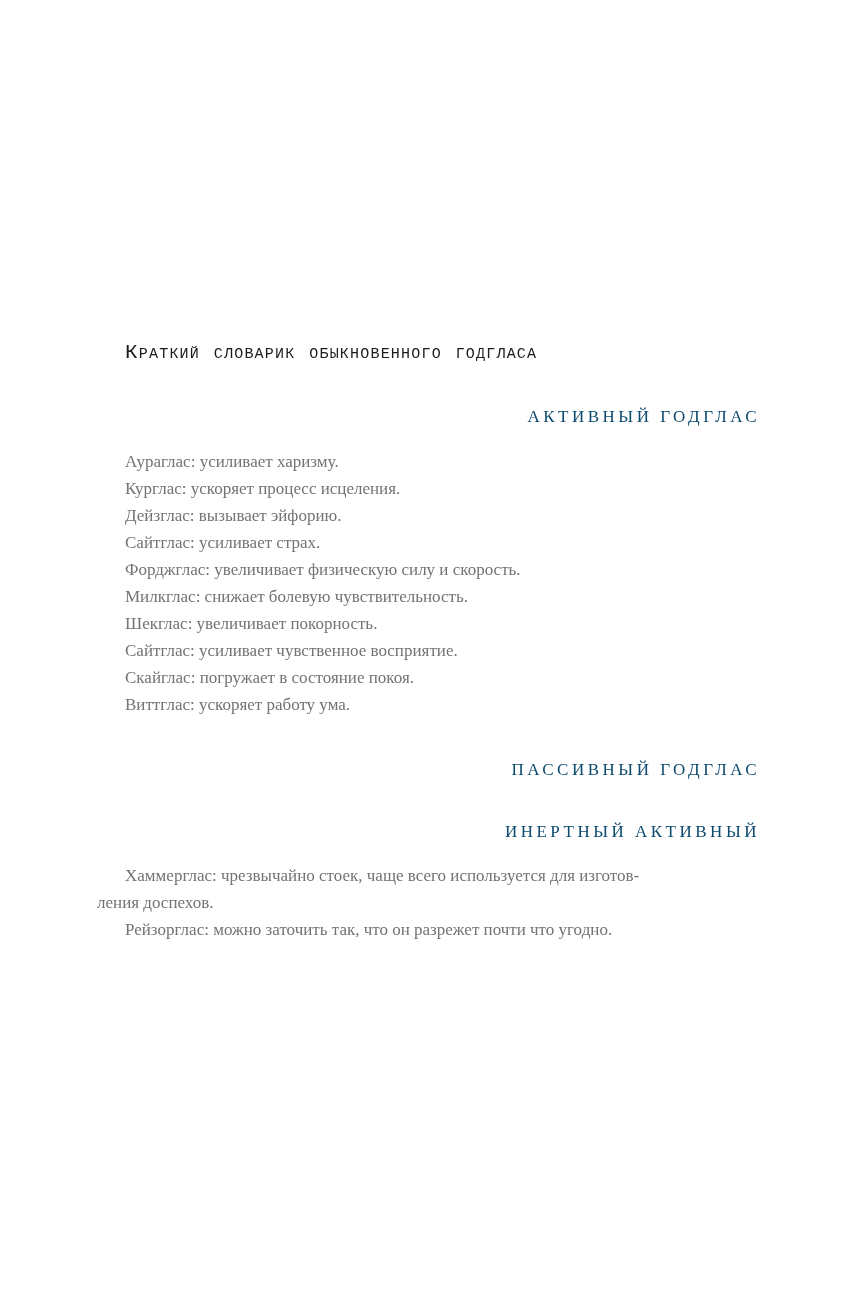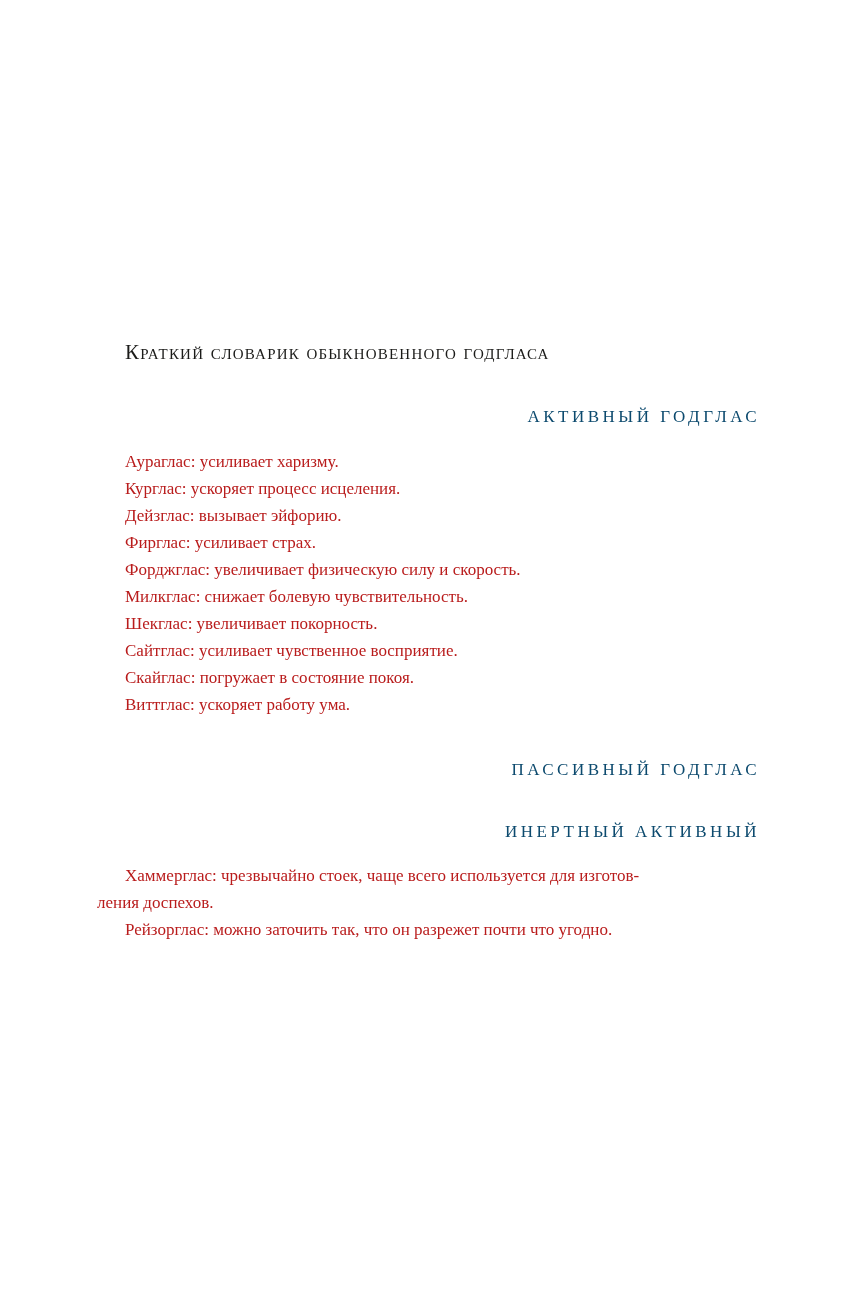--- a/index.html
+++ b/index.html
@@ -21,58 +21,59 @@
     padding-top: 340px;
   }
   .page-title {
     font-size: 21px;
     font-weight: 400;
     font-variant: small-caps;
     letter-spacing: 1.2px;
     margin: 0 0 0 28px;
     color: #1b1b19;
     line-height: 1.2;
+    font-family: Liberation Mono, monospace;
   }
   .section-heading {
     font-size: 17px;
     font-weight: 400;
     text-align: right;
     letter-spacing: 3.5px;
     color: #0c4a6e;
     margin: 42px 0 20px 0;
     line-height: 1.2;
   }
   .entries {
     margin: 0;
   }
   .entry {
     font-size: 17px;
     line-height: 27px;
     margin: 0;
     text-indent: 28px;
-    color: #b91c1c;
+    color: #737373;
   }
   .entry .wrap-line {
     
   }
 </style>
 </head>
 <body>
 
 <div class="book-page">
 
   <h1 class="page-title">Краткий словарик обыкновенного годгласа</h1>
 
   <h2 class="section-heading">АКТИВНЫЙ ГОДГЛАС</h2>
 
   <div class="entries">
     <p class="entry">Аураглас: усиливает харизму.</p>
     <p class="entry">Курглас: ускоряет процесс исцеления.</p>
     <p class="entry">Дейзглас: вызывает эйфорию.</p>
-    <p class="entry">Фирглас: усиливает страх.</p>
+    <p class="entry">Сайтглас: усиливает страх.</p>
     <p class="entry">Форджглас: увеличивает физическую силу и скорость.</p>
     <p class="entry">Милкглас: снижает болевую чувствительность.</p>
     <p class="entry">Шекглас: увеличивает покорность.</p>
     <p class="entry">Сайтглас: усиливает чувственное восприятие.</p>
     <p class="entry">Скайглас: погружает в состояние покоя.</p>
     <p class="entry">Виттглас: ускоряет работу ума.</p>
   </div>
 
   <h2 class="section-heading">ПАССИВНЫЙ ГОДГЛАС</h2>
 

